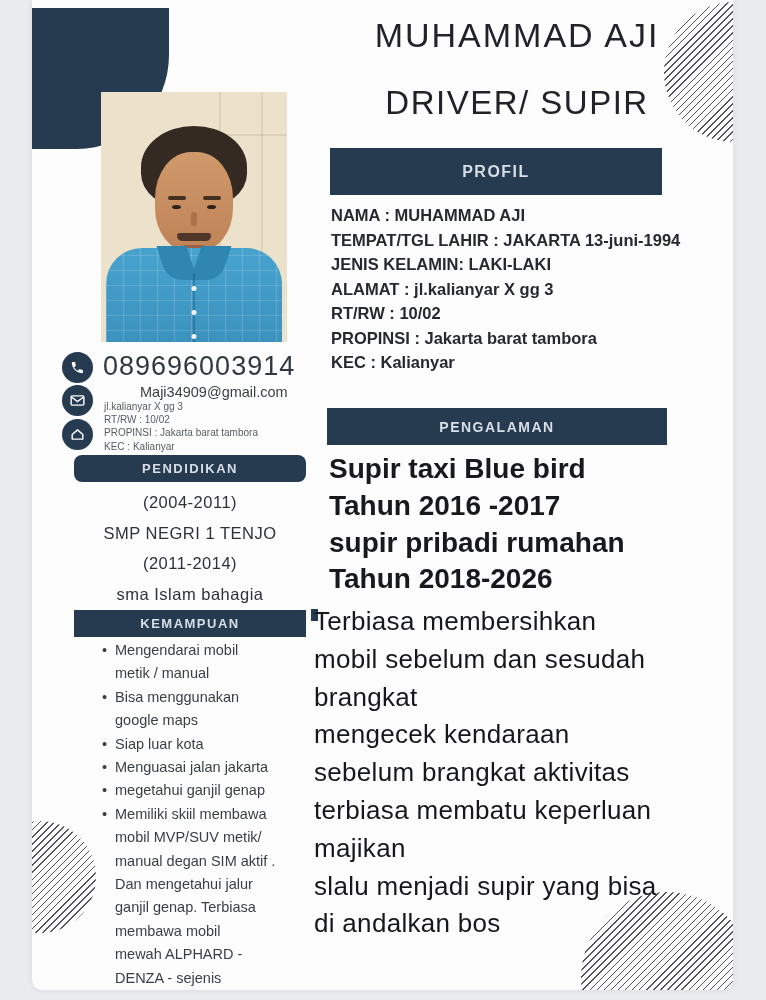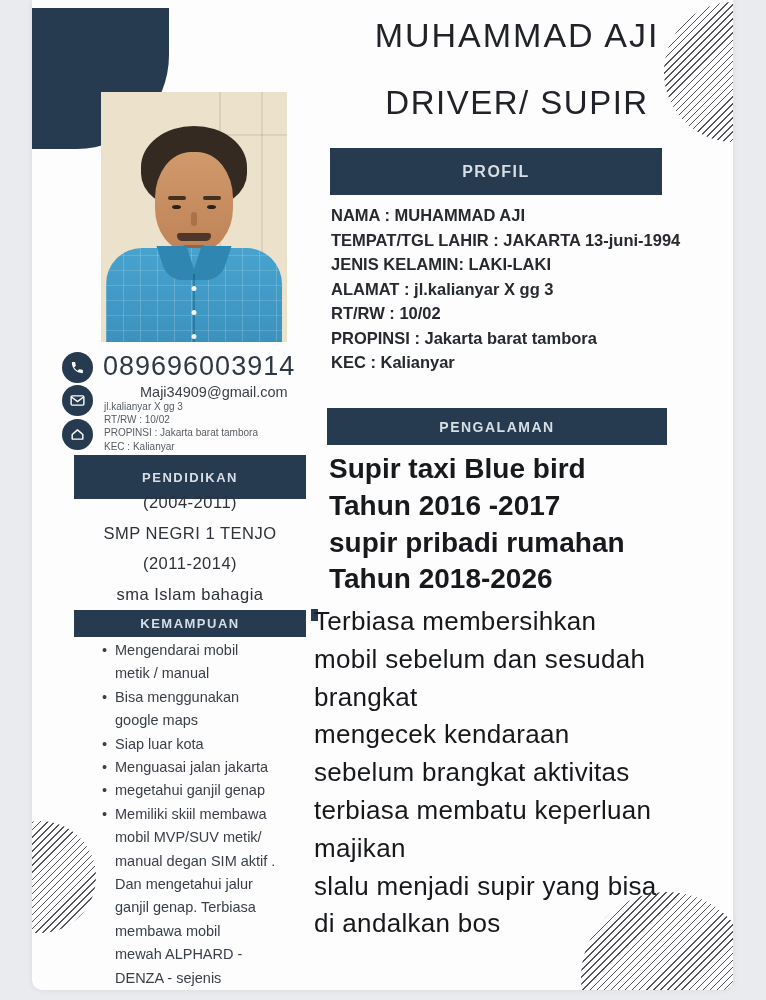--- a/index.html
+++ b/index.html
@@ -53,21 +53,21 @@
   .title-name{position:absolute;left:285px;top:16px;width:400px;margin:0;text-align:center;
               font-size:34px;font-weight:500;letter-spacing:2px;color:#212329;}
   .title-role{position:absolute;left:285px;top:84px;width:400px;margin:0;text-align:center;
               font-size:33px;font-weight:500;letter-spacing:1.5px;color:#212329;}
 
   
   .bar{position:absolute;background:#263a50;color:#d8dee6;display:flex;align-items:center;justify-content:center;
        font-weight:600;letter-spacing:1.5px;}
   .bar-profil{left:298px;top:148px;width:332px;height:47px;font-size:16px;}
   .bar-pengalaman{left:295px;top:408px;width:340px;height:37px;font-size:14px;}
-  .bar-pendidikan{left:42px;top:455px;width:232px;height:44px;font-size:13px;}
+  .bar-pendidikan{left:42px;top:455px;width:232px;height:27px;font-size:13px;border-radius:8px;}
   .bar-kemampuan{left:42px;top:610px;width:232px;height:27px;font-size:13px;}
 
   
   .profil-lines{position:absolute;left:299px;top:203px;width:402px;}
   .profil-line{font-size:16.5px;font-weight:600;color:#26292e;line-height:24.5px;white-space:nowrap;}
 
   
   .cicon{position:absolute;width:31px;height:31px;border-radius:50%;background:#263a50;
          display:flex;align-items:center;justify-content:center;}
   .icon-phone{left:30px;top:352px;}

